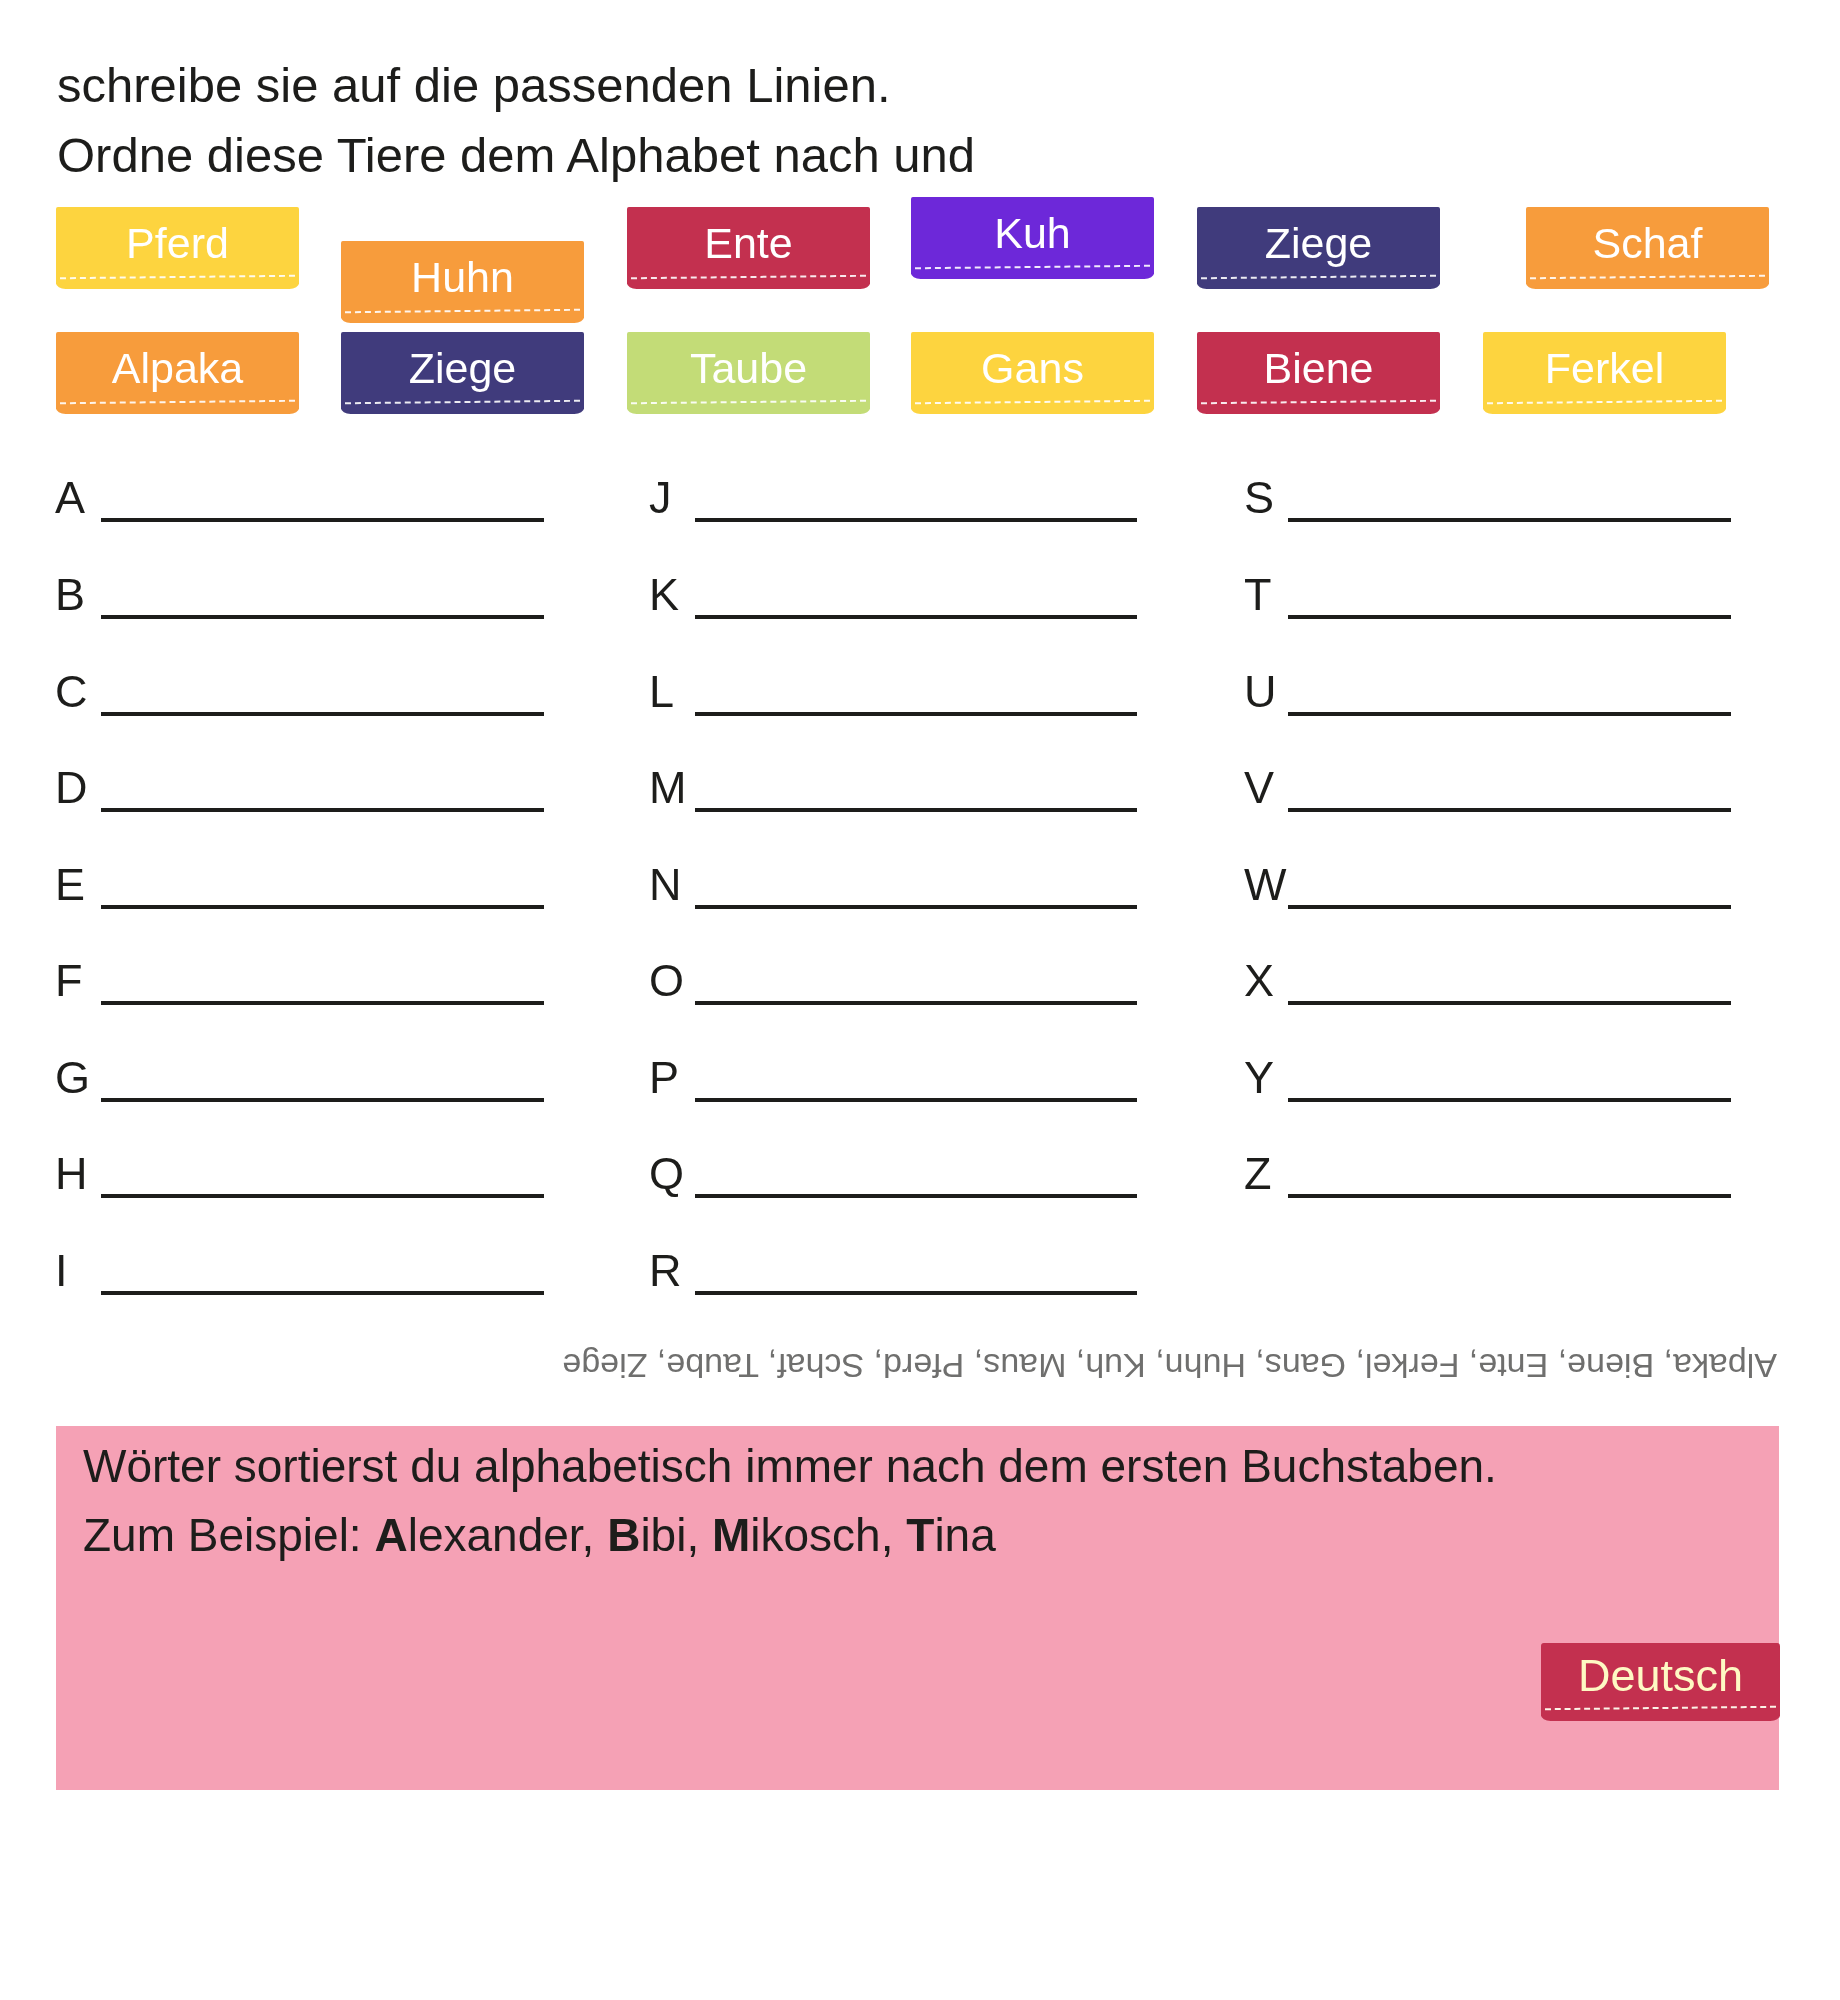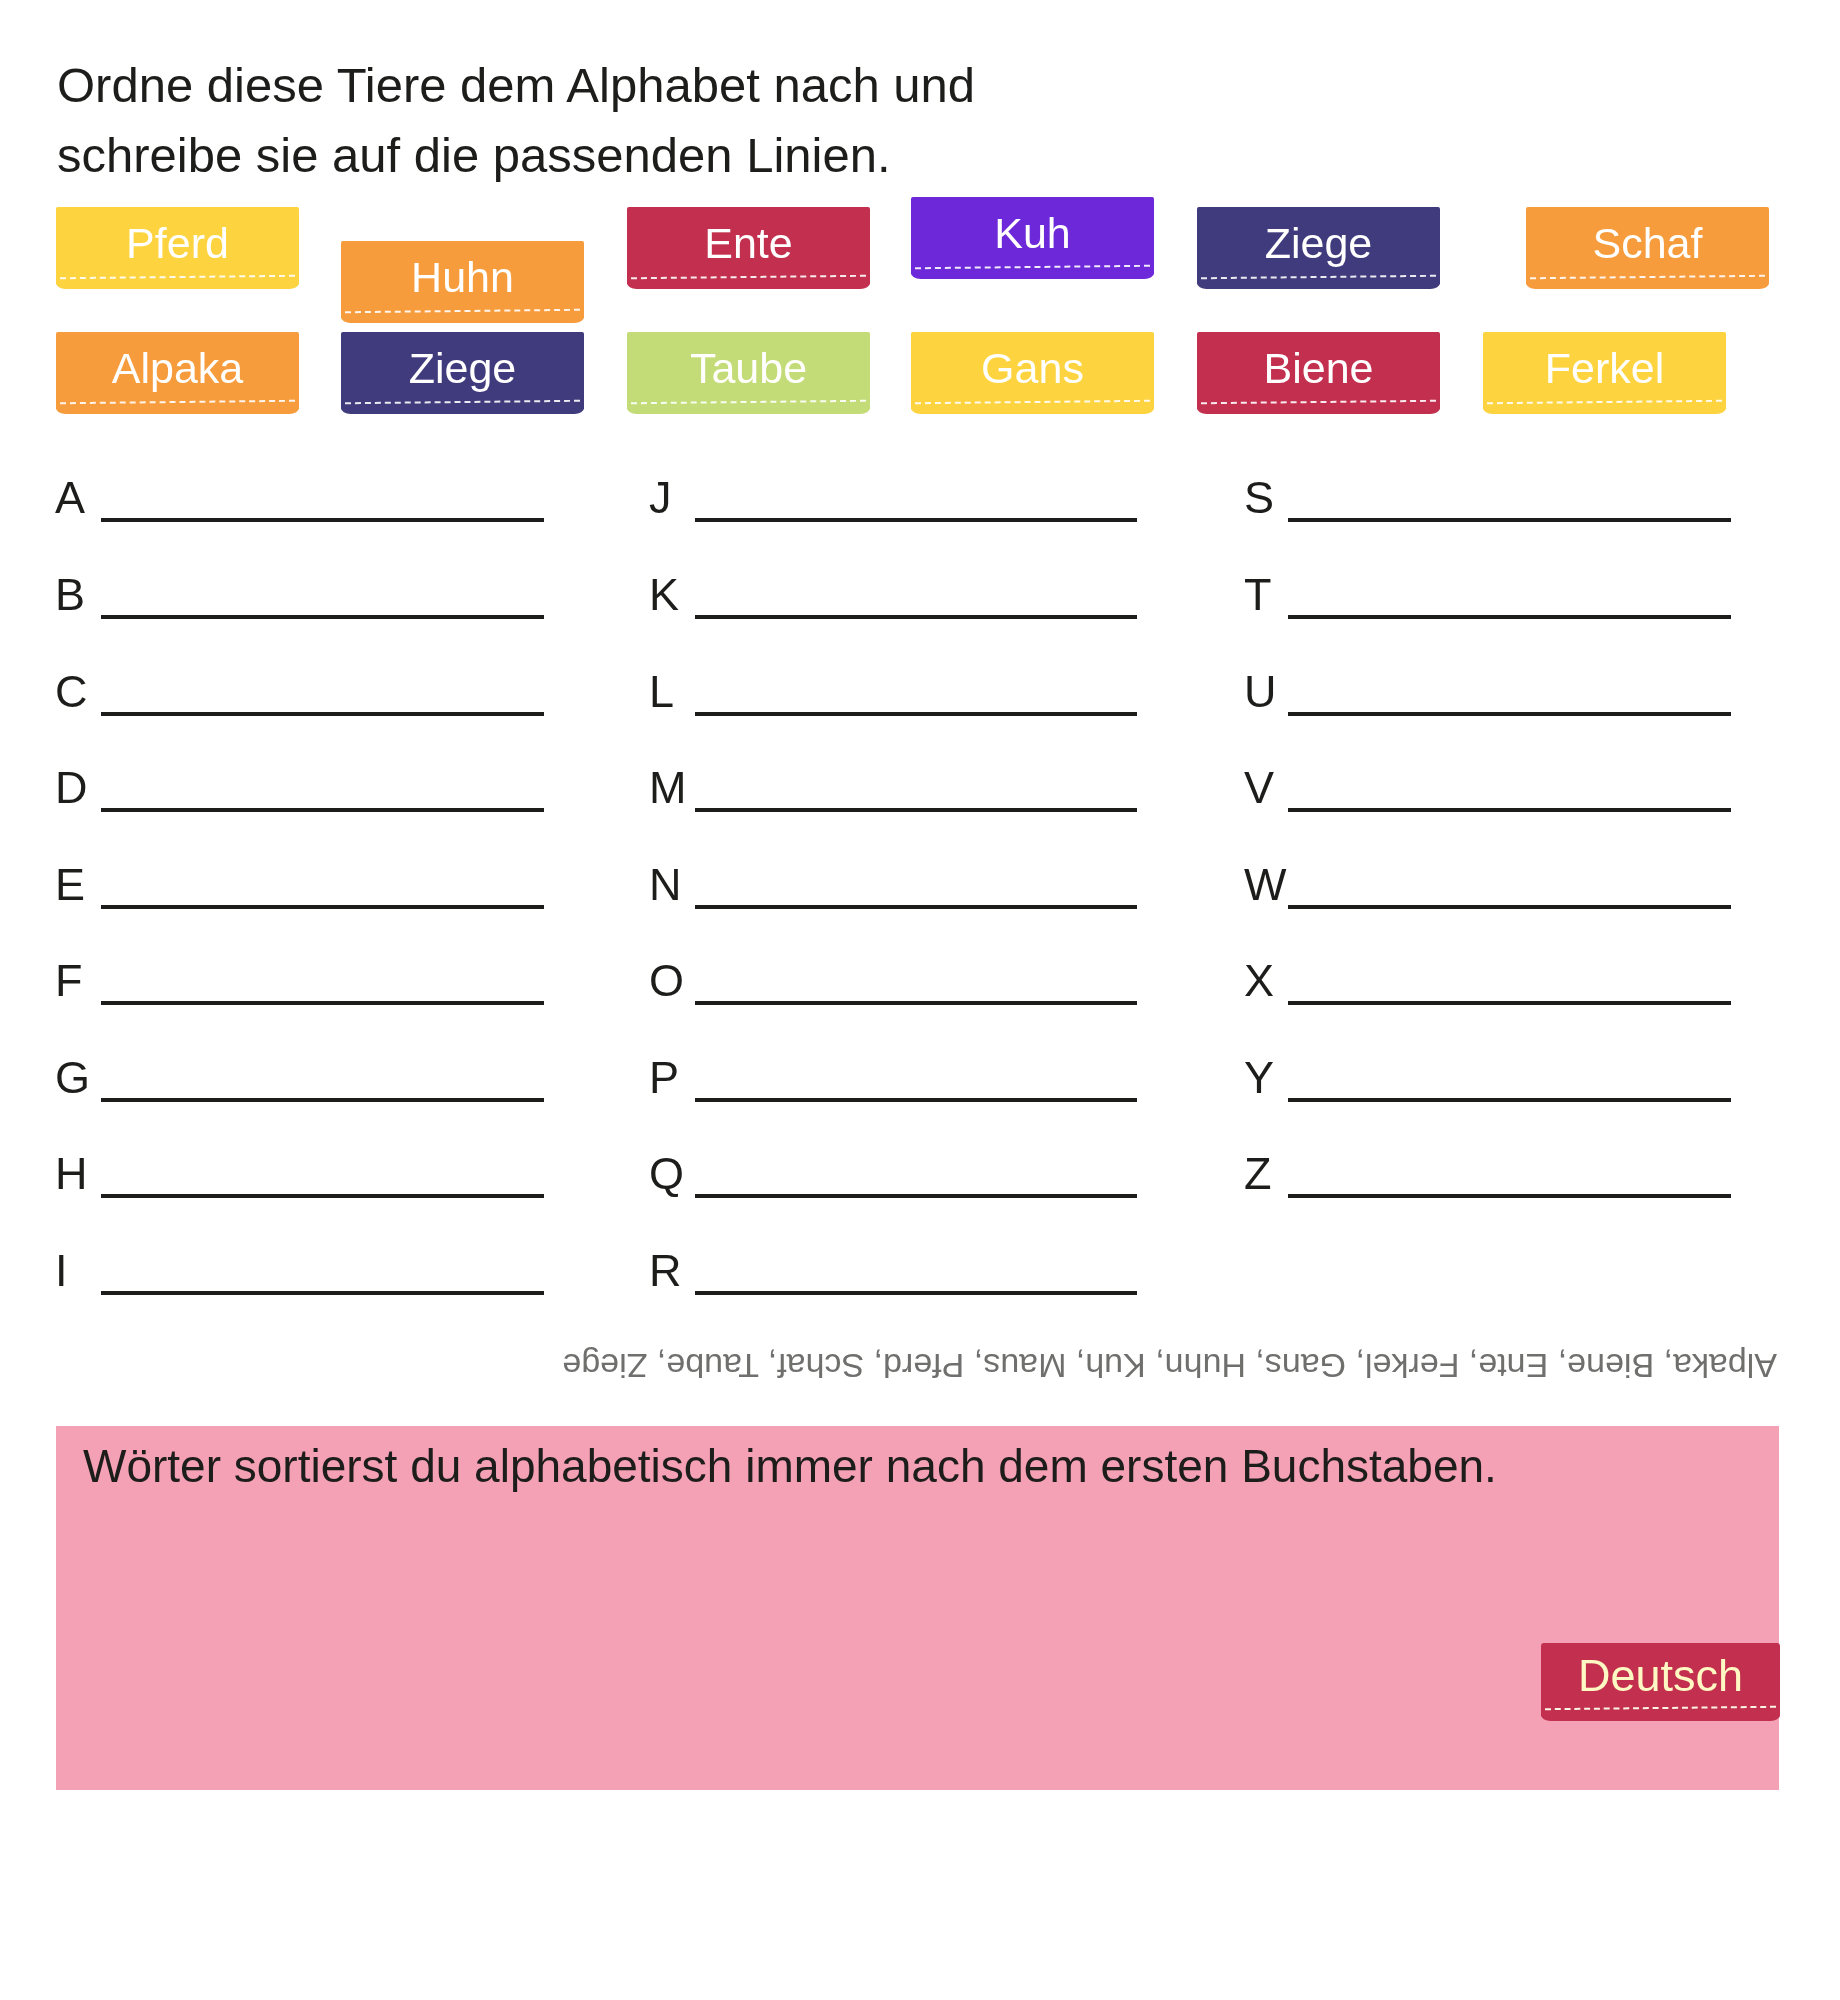--- a/index.html
+++ b/index.html
@@ -66,22 +66,22 @@
   }
   .subject-tag .stitch {
     position: absolute; left: 3.9px; right: 3.9px; bottom: 11.6px; height: 0;
     border-top: 2.9px dashed rgba(255,255,240,0.95); transform: rotate(-0.6deg);
   }
 </style>
 </head>
 <body>
 
 <h1 class="instruction">
+  <span>schreibe sie auf die passenden Linien.</span>
   <span>Ordne diese Tiere dem Alphabet nach und</span>
-  <span>schreibe sie auf die passenden Linien.</span>
 </h1>
 
 <div class="tag" style="left: 56px; top: 207px; background: rgb(253, 212, 63);">
   <span class="tag-label">Pferd</span>
   <span class="stitch"></span>
 </div>
 <div class="tag" style="left: 341px; top: 207px; background: rgb(247, 156, 60); margin-top: 34px;">
   <span class="tag-label">Huhn</span>
   <span class="stitch"></span>
 </div>
@@ -231,19 +231,22 @@
     <div class="letter-row" style="left: 1244px; top: 1140px; width: 488px;">
       <span class="letter">Z</span>
       <input type="text" class="answer-line" style="left: 44px; width: 443px;">
     </div>
   </div>
 
 <div class="solution">Alpaka, Biene, Ente, Ferkel, Gans, Huhn, Kuh, Maus, Pferd, Schaf, Taube, Ziege</div>
 
 <div class="info-box">
   <p class="line1">Wörter sortierst du alphabetisch immer nach dem ersten Buchstaben.</p>
+  <p class="line2">
+    <span>Zum Beispiel: </span><b>A</b><span>lexander</span><span>, </span><b>B</b><span>ibi</span><span>, </span><b>M</b><span>ikosch</span><span>, </span><b>T</b><span>ina</span>
+  </p>
 </div>
 
 <div class="subject-tag">
   <span class="tag-label">Deutsch</span>
   <span class="stitch"></span>
 </div>
 
 
 </body></html>

